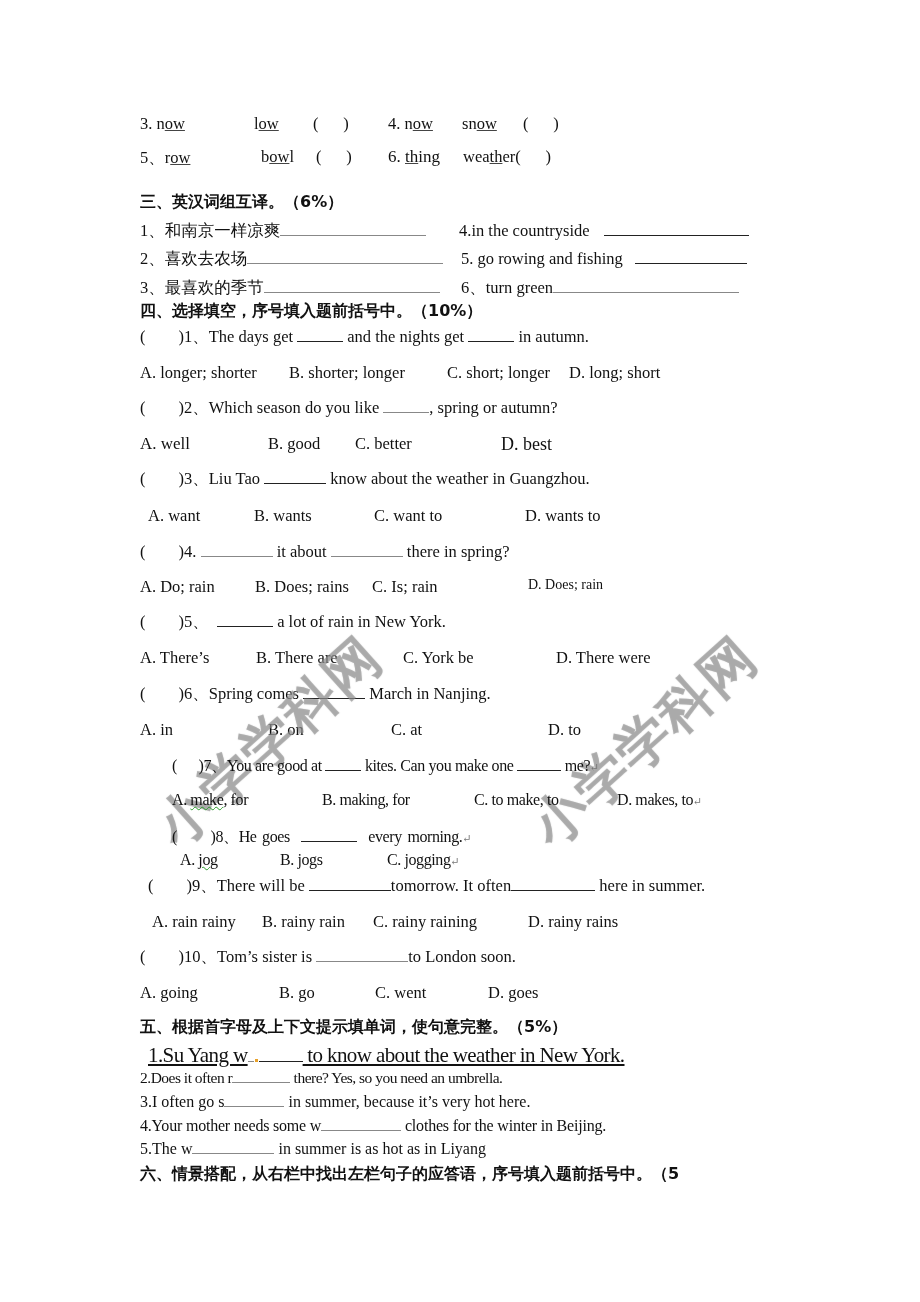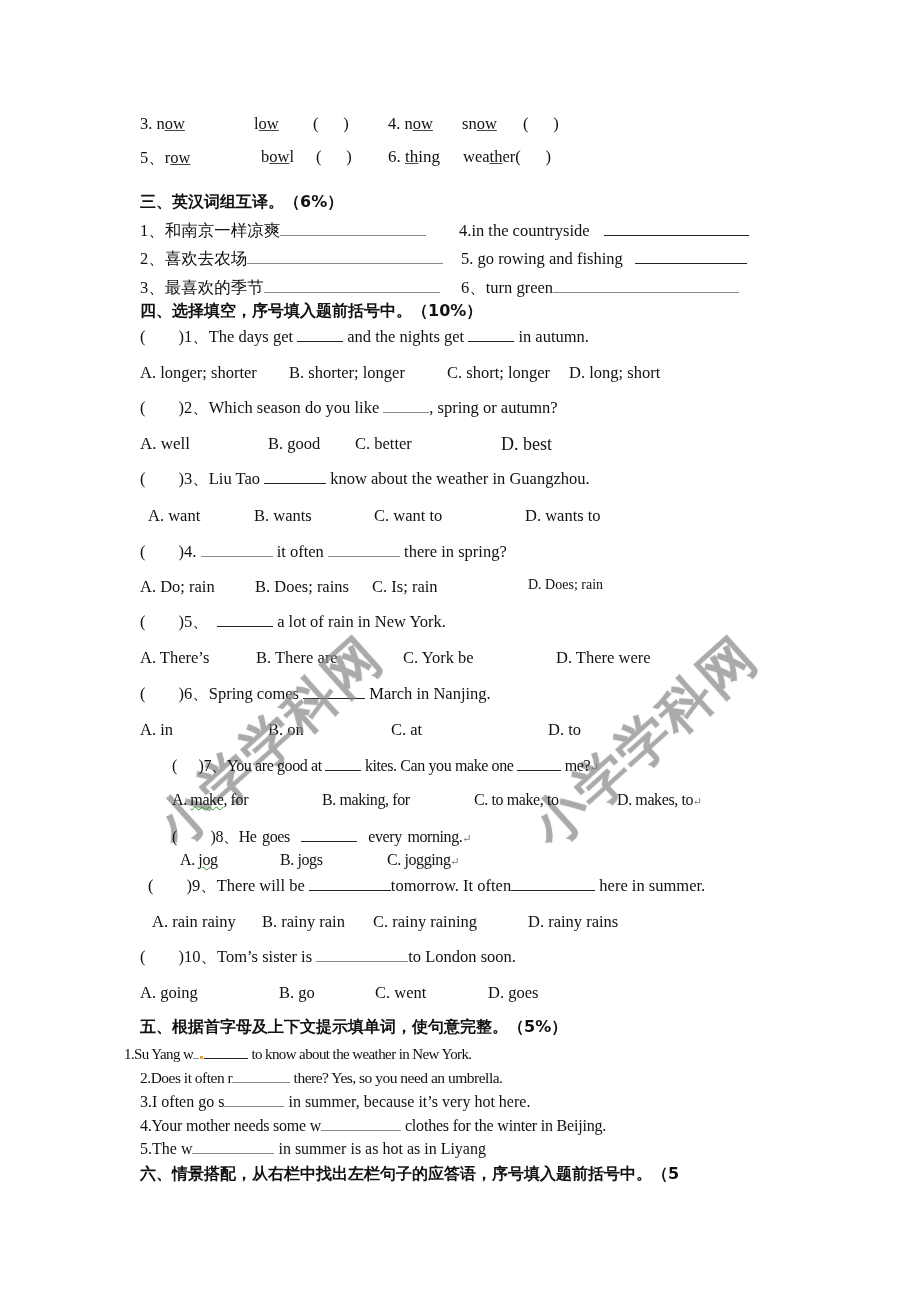--- a/index.html
+++ b/index.html
@@ -83,21 +83,21 @@
 </div>
 
 <div class="line" style="top:468px;"><span>(        )3、Liu Tao </span><span class="blank" style="width:62px;"></span><span> know about the weather in Guangzhou.</span></div>
 <div>
   <div class="abs" style="left:148px; top:506px; font-size:16.5px;">A. want</div>
   <div class="abs" style="left:254px; top:506px; font-size:16.5px;">B. wants</div>
   <div class="abs" style="left:374px; top:506px; font-size:16.5px;">C. want to</div>
   <div class="abs" style="left:525px; top:506px; font-size:16.5px;">D. wants to</div>
 </div>
 
-<div class="line" style="top:541px;"><span>(        )4. </span><span class="blank light" style="width:72px;"></span><span> it often </span><span class="blank light" style="width:72px;"></span><span> there in spring?</span></div>
+<div class="line" style="top:541px;"><span>(        )4. </span><span class="blank light" style="width:72px;"></span><span> it about </span><span class="blank light" style="width:72px;"></span><span> there in spring?</span></div>
 <div>
   <div class="abs" style="left:140px; top:577px; font-size:16.5px;">A. Do; rain</div>
   <div class="abs" style="left:255px; top:577px; font-size:16.5px;">B. Does; rains</div>
   <div class="abs" style="left:372px; top:577px; font-size:16.5px;">C. Is; rain</div>
   <div class="abs" style="left:501px; top:577px; font-size:14px;margin-left:27px;">D. Does; rain</div>
 </div>
 
 <div class="line" style="top:611px;"><span>(        )5、  </span><span class="blank" style="width:56px;"></span><span> a lot of rain in New York.</span></div>
 <div>
   <div class="abs" style="left:140px; top:648px; font-size:16.5px;">A. There’s</div>
@@ -142,19 +142,19 @@
 
 <div class="line" style="top:946px;"><span>(        )10、Tom’s sister is </span><span class="blank light" style="width:92px;"></span><span>to London soon.</span></div>
 <div>
   <div class="abs" style="left:140px; top:983px; font-size:16.5px;">A. going</div>
   <div class="abs" style="left:279px; top:983px; font-size:16.5px;">B. go</div>
   <div class="abs" style="left:375px; top:983px; font-size:16.5px;">C. went</div>
   <div class="abs" style="left:488px; top:983px; font-size:16.5px;">D. goes</div>
 </div>
 
 <div class="hdr" style="top:1016px;">五、根据首字母及上下文提示填单词，使句意完整。（5%）</div>
-<div class="abs compressed" style="left:124px; top:1043px; font-size:15px; letter-spacing:-0.6px;"><span>1.Su Yang w</span><span class="blank light" style="width:6px;"></span><span class="mark"></span><span class="blank" style="width:44px;"></span><span> to know about the weather in New York.</span></div>
+<div class="abs compressed" style="left:148px; top:1043px; font-size:21px; letter-spacing:-0.6px;text-decoration:underline;"><span>1.Su Yang w</span><span class="blank light" style="width:6px;"></span><span class="mark"></span><span class="blank" style="width:44px;"></span><span> to know about the weather in New York.</span></div>
 <div class="abs compressed" style="left:140px; top:1067px; font-size:15.5px; letter-spacing:-0.5px;"><span>2.Does it often r</span><span class="blank light" style="width:58px;"></span><span> there? Yes, so you need an umbrella.</span></div>
 <div class="abs" style="left:140px; top:1091px; font-size:16px;"><span>3.I often go s</span><span class="blank light" style="width:60px;"></span><span> in summer, because it’s very hot here.</span></div>
 <div class="abs" style="left:140px; top:1115px; font-size:16px; letter-spacing:-0.2px;"><span>4.Your mother needs some w</span><span class="blank light" style="width:80px;"></span><span> clothes for the winter in Beijing.</span></div>
 <div class="abs" style="left:140px; top:1138px; font-size:16px;"><span>5.The w</span><span class="blank light" style="width:82px;"></span><span> in summer is as hot as in Liyang</span></div>
 
 <div class="hdr" style="top:1163px;">六、情景搭配，从右栏中找出左栏句子的应答语，序号填入题前括号中。（5</div>
 
 </body></html>

